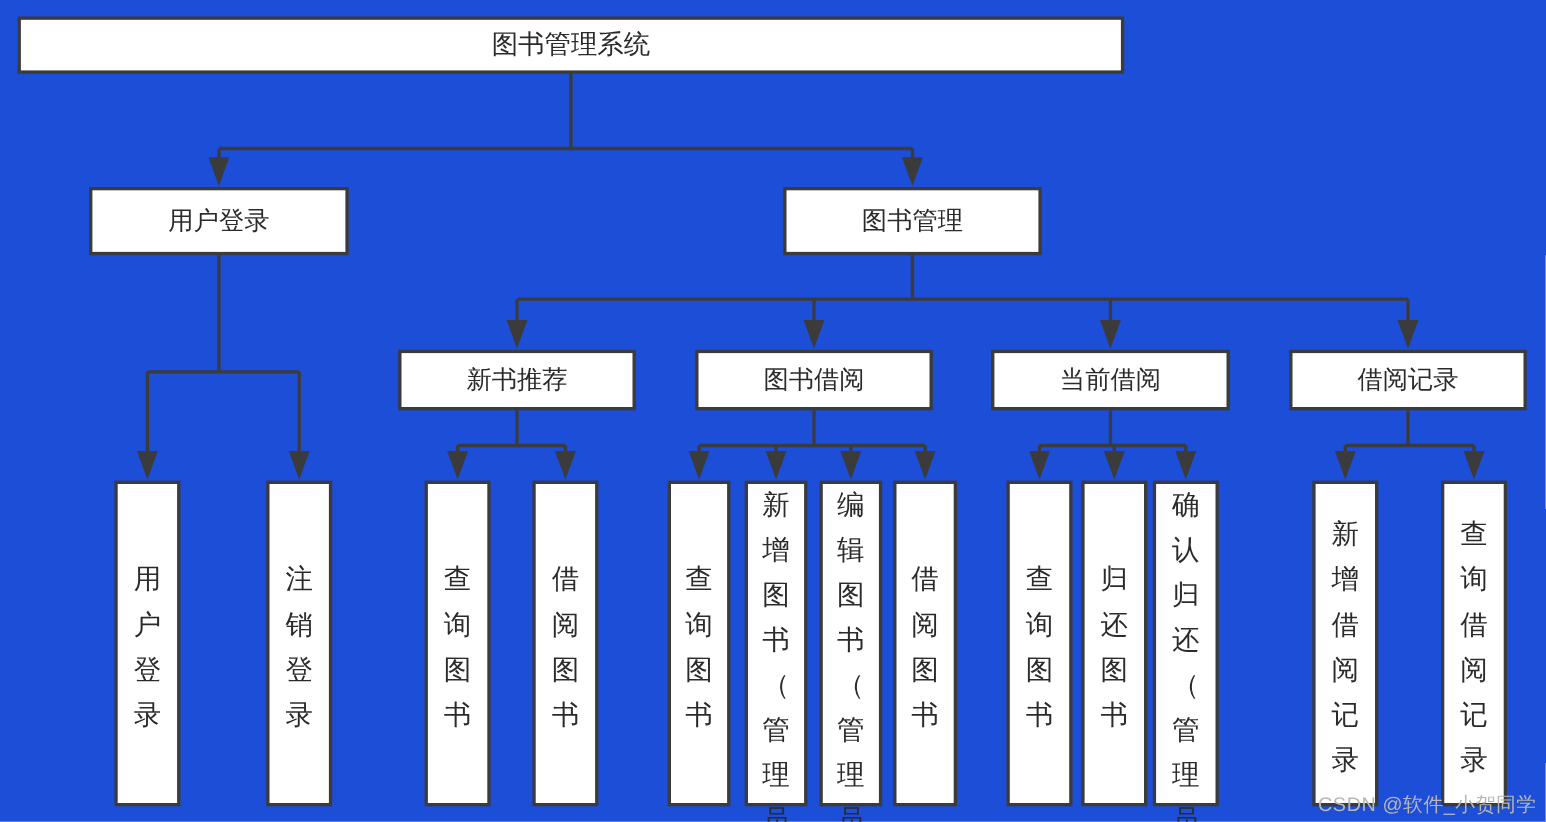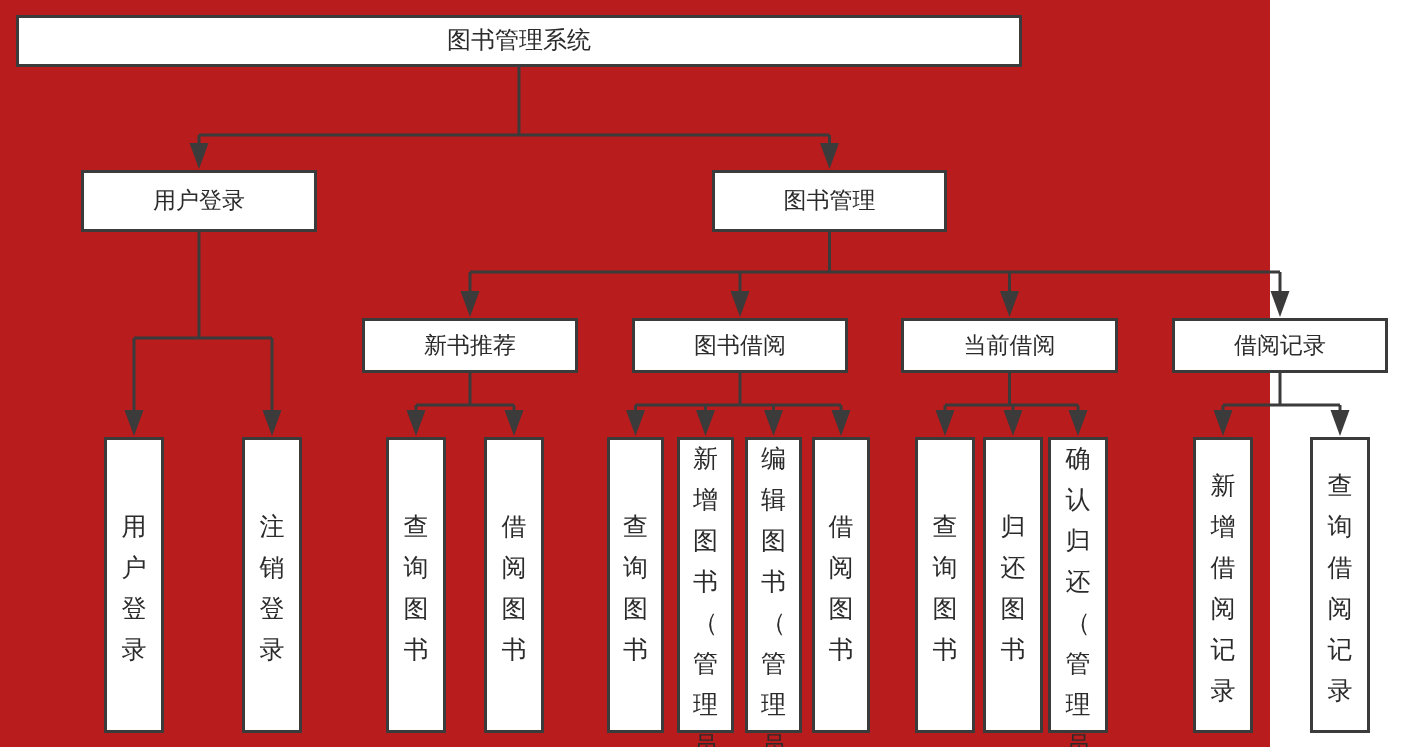--- a/index.html
+++ b/index.html
@@ -8,23 +8,23 @@
     background: #ffffff;
   }
   body {
     width: 1405px;
     height: 747px;
     font-family: "Liberation Sans", "DejaVu Sans", sans-serif;
     overflow: hidden;
   }
   #diagram-root {
     position: relative;
-    width: 1270px;
+    width: 1405px;
     height: 747px;
-    background: #b91c1c;
+    background: #1d4ed8;
   }
   svg#flowchart {
     position: absolute;
     left: 0;
     top: 0;
     width: 1405px;
     height: 747px;
     display: block;
   }
   .node-box {
@@ -263,13 +263,14 @@
           <rect class="node-box" x="1311.5" y="438.5" width="57" height="293"></rect>
           <text class="leaf-label" x="1340" y="493.98" font-size="25">查</text>
           <text class="leaf-label" x="1340" y="534.98" font-size="25">询</text>
           <text class="leaf-label" x="1340" y="575.98" font-size="25">借</text>
           <text class="leaf-label" x="1340" y="616.98" font-size="25">阅</text>
           <text class="leaf-label" x="1340" y="657.98" font-size="25">记</text>
           <text class="leaf-label" x="1340" y="698.98" font-size="25">录</text>
         </g>
       </g>
   </svg>
+  <div class="watermark">CSDN @软件_小贺同学</div>
 </div>
 
 </body></html>

